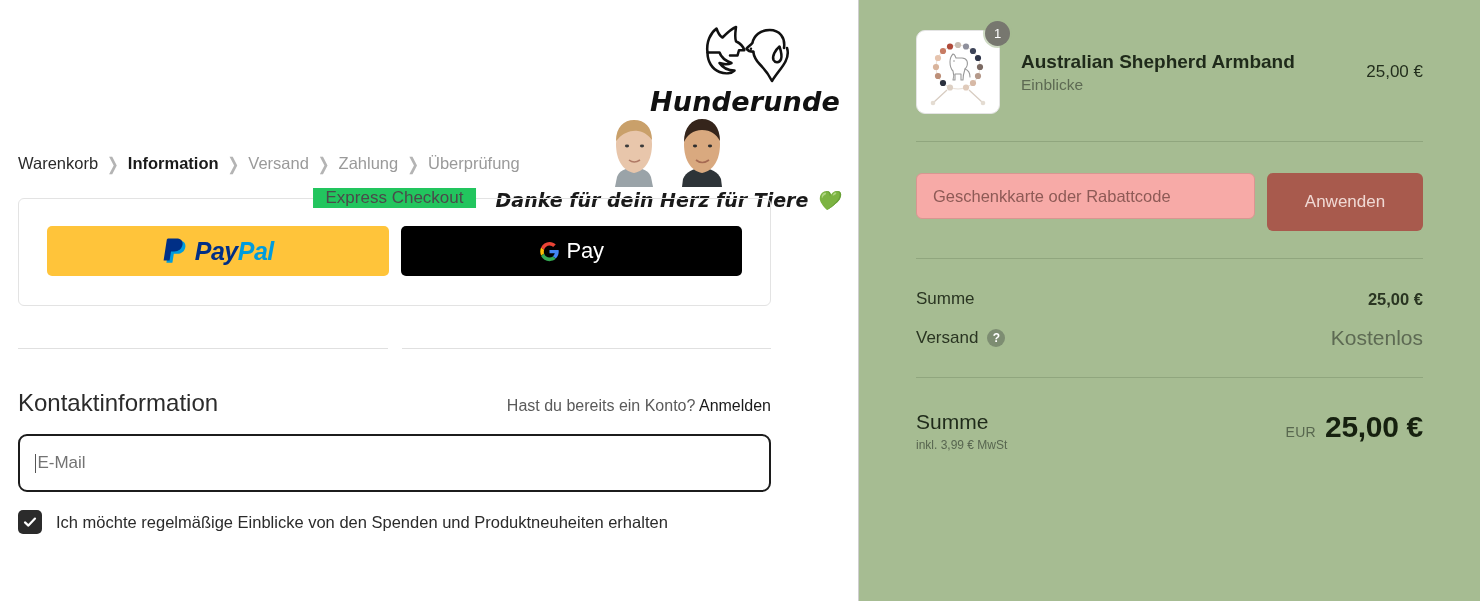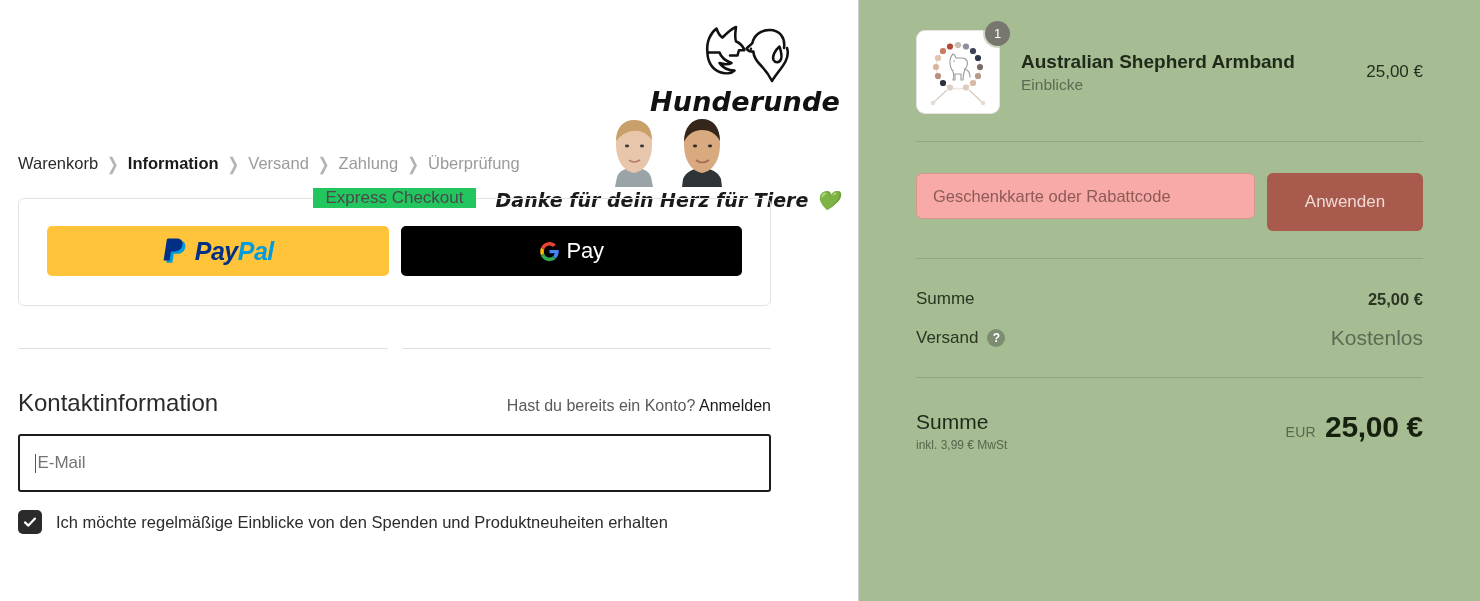--- a/index.html
+++ b/index.html
@@ -187,21 +187,21 @@
     font-size: 16px;
     color: #5a5a5a;
   }
   .contact-login .link-strong { color: #1a1a1a; cursor: pointer; }
 
   .email-field {
     width: 753px;
     height: 58px;
     margin-top: 17px;
     border: 2.5px solid #1c1c1c;
-    border-radius: 3px;
+    border-radius: 9px;
     display: flex;
     align-items: center;
     padding: 0 15px;
     background: #fff;
     position: relative;
   }
   .caret {
     width: 1.4px;
     height: 19px;
     background: #555;

